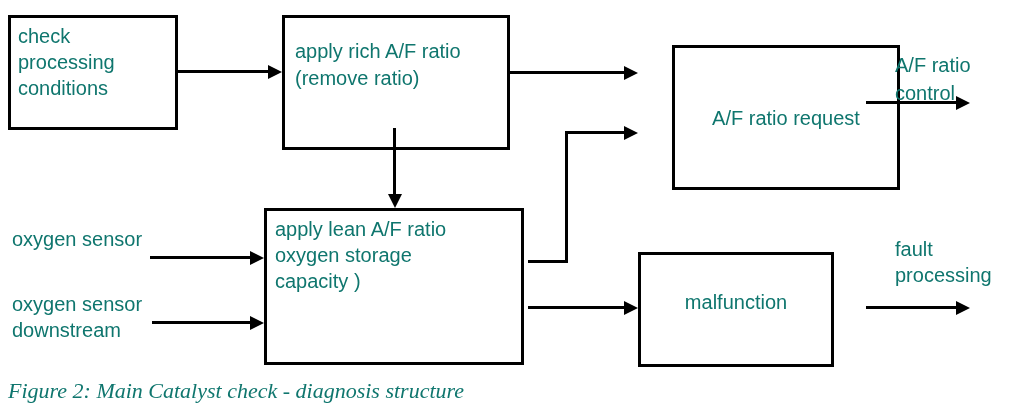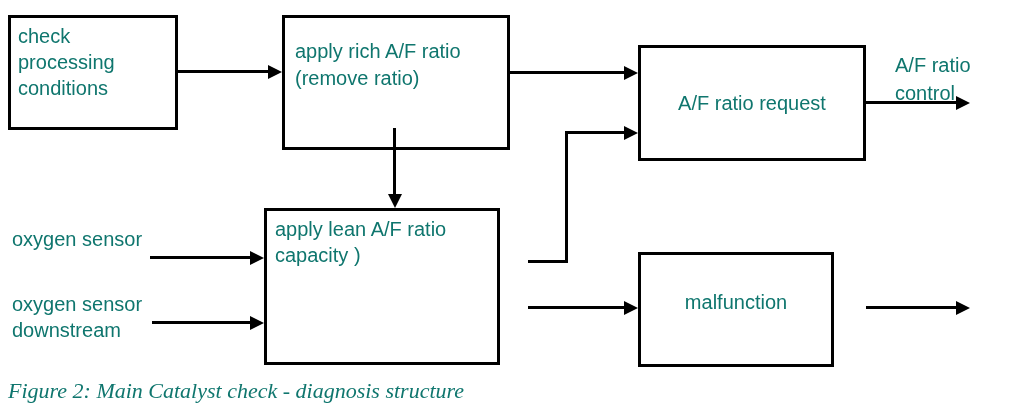--- a/index.html
+++ b/index.html
@@ -68,44 +68,49 @@
     <span class="txt">check</span>
     <span class="txt">processing</span>
     <span class="txt">conditions</span>
   </div>
 
   <div class="box" style="left:282px; top:15px; width:228px; height:135px; padding:20px 0 0 10px; line-height:27px;">
     <span class="txt">apply rich A/F ratio</span>
     <span class="txt">(remove ratio)</span>
   </div>
 
-  <div class="box centered" style="left:638px; top:45px; width:228px; height:116px; ">
+  <div class="box centered" style="left:672px; top:45px; width:228px; height:145px; ">
     <span class="txt">A/F ratio request</span>
   </div>
 
-  <div class="box" style="left:264px; top:208px; width:236px; height:157px; padding:5px 0 0 8px;">
+  <div class="box" style="left:264px; top:208px; width:260px; height:157px; padding:5px 0 0 8px;">
     <span class="txt">apply lean A/F ratio</span>
+    <span class="txt">oxygen storage</span>
     <span class="txt">capacity )</span>
   </div>
 
   <div class="box centered" style="left:638px; top:252px; width:196px; height:115px; padding-bottom:14px; line-height:25px;">
     <span class="txt">malfunction</span>
   </div>
 
   <div class="label" style="left:12px; top:226px;">
     <span class="txt">oxygen sensor</span><br>
   </div>
   <div class="label" style="left:12px; top:291px;">
     <span class="txt">oxygen sensor</span><br>
     <span class="txt">downstream</span>
   </div>
 
   <div class="label" style="left:895px; top:35px; line-height:28px;margin-top:16px;">
     <span class="txt">A/F ratio</span><br>
     <span class="txt">control</span>
+  </div>
+  <div class="label" style="left:895px; top:236px;">
+    <span class="txt">fault</span><br>
+    <span class="txt">processing</span>
   </div>
 
   <div class="hline" style="left:178px; top:70px; width:92px;"></div>
   <div class="arr-r" style="left:268px; top:65px;"></div>
 
   <div class="hline" style="left:510px; top:71px; width:116px;"></div>
   <div class="arr-r" style="left:624px; top:66px;"></div>
 
   <div class="vline" style="left:393px; top:128px; height:68px;"></div>
   <div class="arr-d" style="left:388px; top:194px;"></div>

